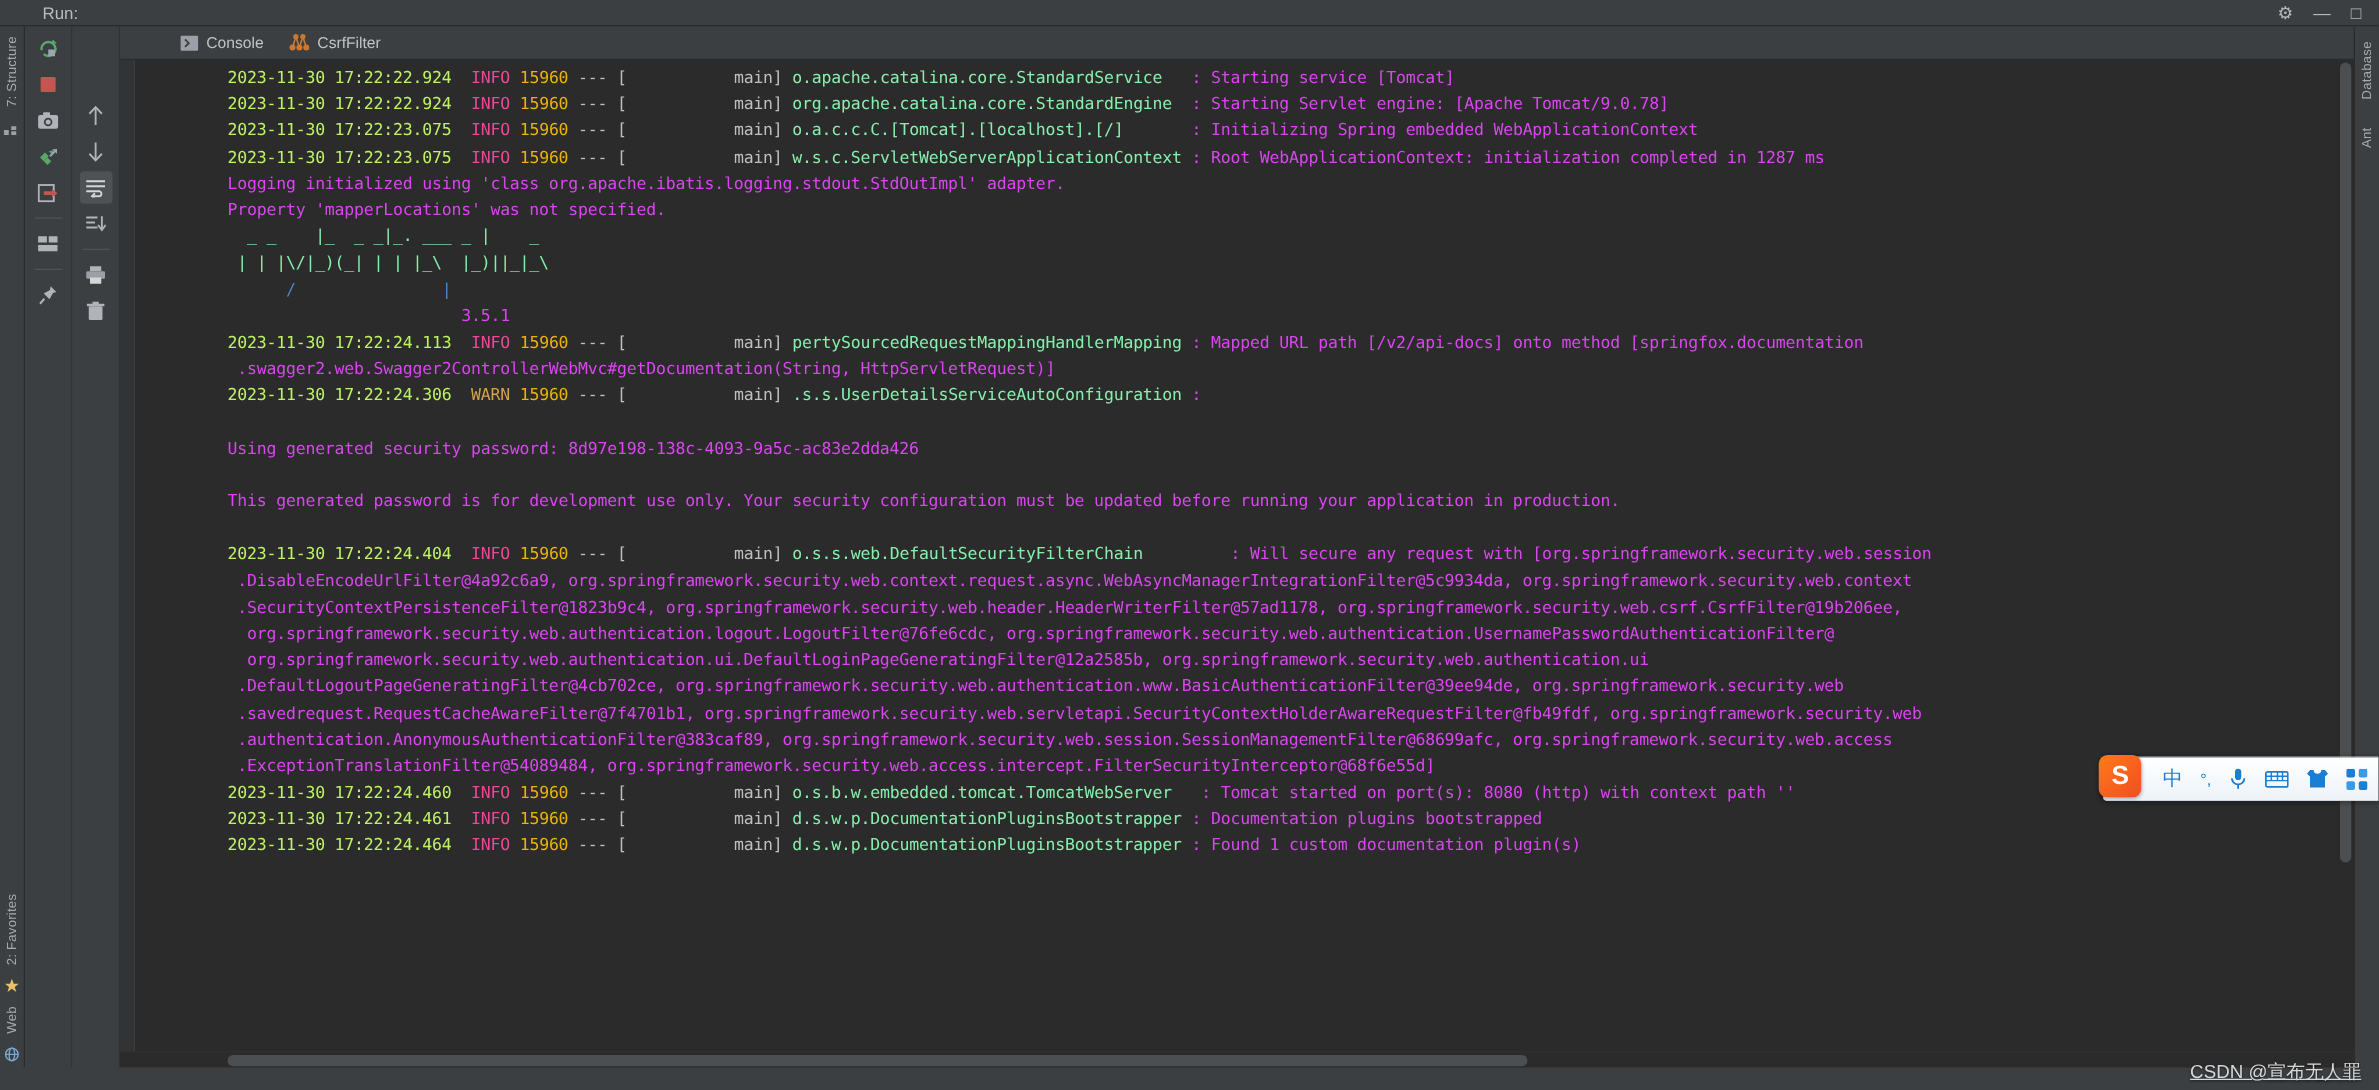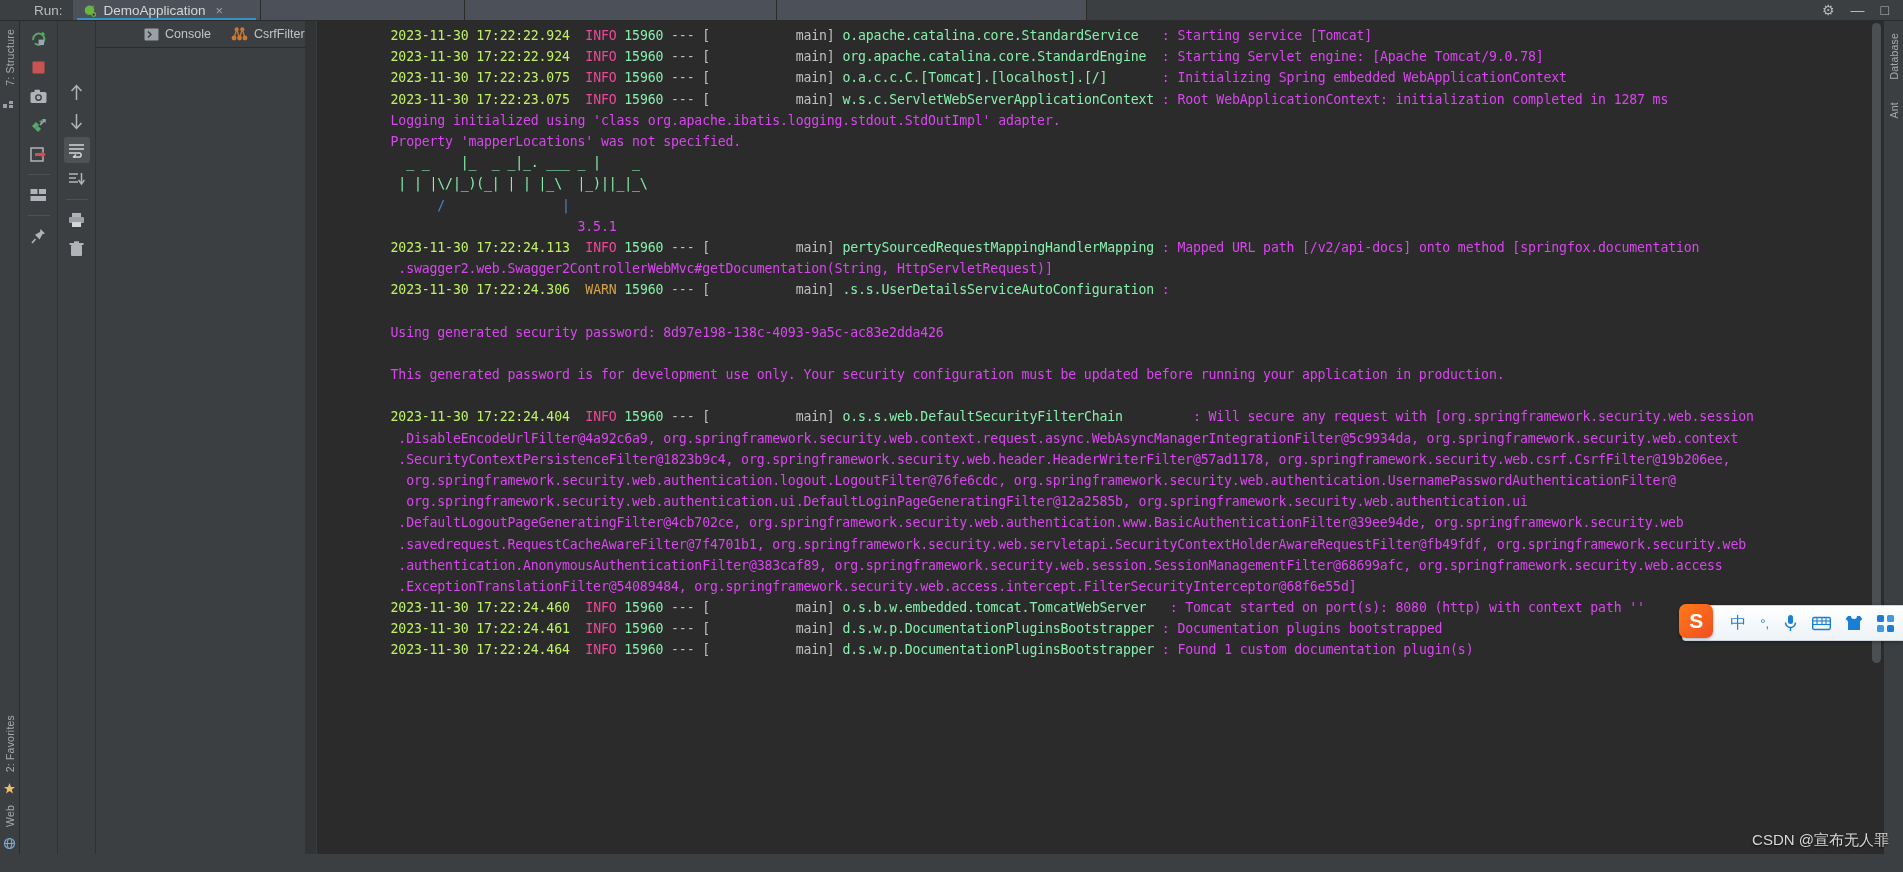--- a/index.html
+++ b/index.html
@@ -72,42 +72,42 @@
   .divider-h { width: 22px; height: 1px; background: #4f5255; margin: 4px 0; }
 
   
   .run-toolcol2 {
     width: 38px; background: #3c3f41; border-right: 1px solid #323232;
     display: flex; flex-direction: column; align-items: center;
     padding-top: 58px; gap: 3px;
   }
   .tbtn.sel { background: #4e5254; }
 
-  .center { flex: 1 1 auto; display: flex; min-width: 0; }
+  .center { flex: 1 1 auto; display: flex; flex-direction: column; min-width: 0; }
 
   
   .subtabs {
     height: 27px; background: #3c3f41; display: flex; align-items: center;
     gap: 20px; padding-left: 48px; border-bottom: 1px solid #2b2b2b;
   }
   .subtab { display: flex; align-items: center; gap: 6px; color: #c2c2c2; font-size: 12.5px; }
 
   
   .console-wrap { flex: 1 1 auto; position: relative; display: flex; min-height: 0; background: #2b2b2b; }
   .console {
     flex: 1 1 auto; overflow: hidden; padding: 4px 0 0 0;
     font-family: "DejaVu Sans Mono", "Liberation Mono", monospace;
     font-size: 13.2px; line-height: 21.2px; color: #bbbbbb;
     white-space: pre; letter-spacing: -0.15px;
   }
   .console .ln { padding-left: 86px; height: 21.2px; }
   .ts   { color: #bef264; text-align: center; }
   .info { color: #ec4899; }
   .warn { color: #d2a24c; }
-  .pid  { color: #86efac; }
+  .pid  { color: #eab308; }
   .dash { color: #bfbfbf; }
   .thr  { color: #bfbfbf; }
   .lgr  { color: #86efac; }
   .msg  { color: #d946ef; }
   .banner { color: #86efac; }
   .bannerblue { color: #4b87c7; }
 
   
   .vscroll { width: 13px; background: #2b2b2b; position: relative; }
   .vscroll .thumb {
@@ -123,23 +123,23 @@
   .statusbar { height: 18px; background: #3c3f41; display: flex; align-items: center; }
 
   
   .right-strip {
     width: 20px; background: #3c3f41; border-left: 1px solid #2b2b2b;
     display: flex; flex-direction: column; align-items: center; padding-top: 6px; gap: 10px;
   }
 
   
   .watermark {
-    position: absolute; right: 14px; bottom: 22px;
+    position: absolute; right: 14px; bottom: 5px;
     color: #d8d8d8; font-size: 15px; font-family: "Liberation Sans", sans-serif;
-    text-shadow: 0 1px 2px rgba(0,0,0,.6); z-index: 40;
+    text-shadow: 0 1px 2px rgba(0,0,0,.6); z-index: 40; text-decoration: underline;
   }
 
   
   .ime {
     position: absolute; right: 0px; top: 605px; height: 36px;
     display: flex; align-items: center; z-index: 50;
     background: linear-gradient(#ffffff, #eef3f8);
     border: 1px solid #cfd6dd; border-right: none;
     border-radius: 4px 0 0 4px; padding-right: 2px;
     box-shadow: 0 1px 4px rgba(0,0,0,.35);
@@ -166,36 +166,20 @@
 
 <div class="app">
 
   <div class="topbar">
     <div class="left-rail-head"></div>
 
     <div class="run-label-box">
       <span>Run:</span>
     </div>
 
-    <div class="tabstrip">
-      <div class="run-tab">
-        <span>
-          <svg width="15" height="15" viewBox="0 0 16 16">
-            <path d="M12.6 2.2c-.4.7-.9 1.2-1.5 1.6C9.9 2.7 8 2.4 6.3 3 3.8 3.9 2.4 6.5 3 9c.5 2.2 2.5 3.7 4.8 3.7 2.9 0 5.2-2.3 5.2-5.2 0-1-.3-2-.8-2.8.4-.7.5-1.2.4-2.5z" fill="#6db33f"></path>
-            <circle cx="12.5" cy="12.3" r="2.6" fill="#6db33f"></circle>
-            <circle cx="12.5" cy="12.3" r="1.2" fill="#2b2b2b"></circle>
-          </svg>
-        </span>
-        <span class="label">DemoApplication</span>
-        <span class="closex">×</span>
-      </div>
-      <div class="tab-filler f1"></div>
-      <div class="tab-filler f2"></div>
-      <div class="tab-filler f3"></div>
-    </div>
     <div class="tab-filler f4"></div>
 
     <div class="win-ctrls">
       <span>⚙</span>
       <span>—</span>
       <span>□</span>
     </div>
   </div>
 
   <div class="body">

